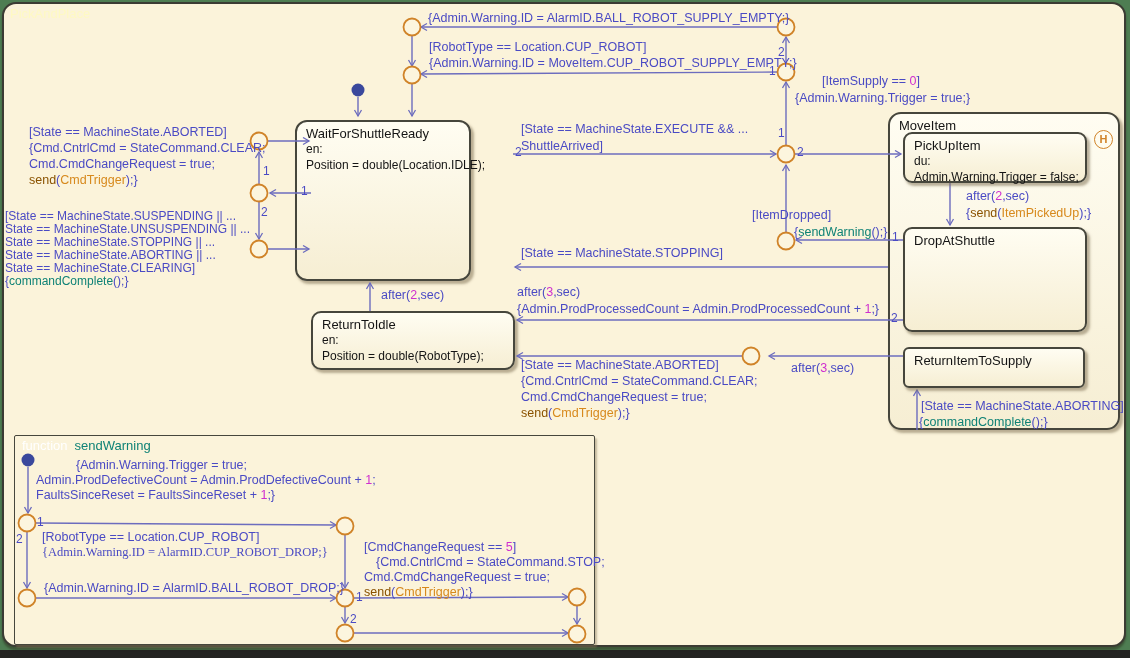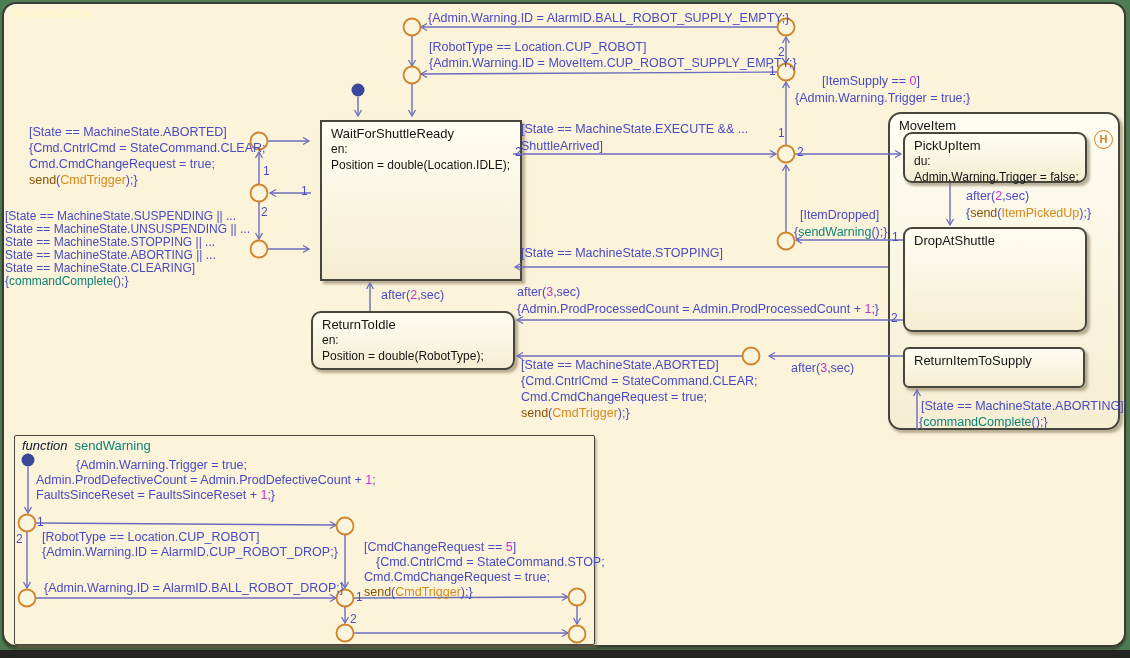--- a/index.html
+++ b/index.html
@@ -11,21 +11,21 @@
          box-shadow:0 3px 2px rgba(40,40,25,.45);}
   .chart-title{position:absolute;color:#fef9c3;font-size:13px;white-space:nowrap;}
   .state{position:absolute;box-sizing:border-box;border:2px solid #46463c;
          background:linear-gradient(#fffdf2,#f6eed3);
          box-shadow:2.5px 3px 2.5px rgba(130,115,85,.55);}
   .state .st-title{color:#141414;font-size:13px;padding:4px 0 0 9px;white-space:nowrap;}
   .state .st-line{color:#141414;font-size:12px;padding:1px 0 0 9px;white-space:nowrap;line-height:15px;}
   .fnbox{position:absolute;box-sizing:border-box;border:1.8px solid #46463c;border-radius:2px;
          background:transparent;box-shadow:2px 3px 2px rgba(130,115,85,.45);}
   .fn-title{position:absolute;font-size:13px;white-space:nowrap;}
-  .fn-kw{color:#0f172a;font-style:italic;}
+  .fn-kw{color:#ffffff;}
   .fn-name{color:#0f8276;margin-left:7px;}
   .lab{position:absolute;font-size:12.5px;white-space:nowrap;line-height:14px;}
   .lab.small{font-size:12px;}
   .tk-k{color:#4a4ac4;}
   .tk-n{color:#cf2fcf;}
   .tk-e{color:#d7891c;}
   .tk-s{color:#8a5200;}
   .tk-f{color:#0f8276;}
   .ord{position:absolute;color:#4a4ac4;font-size:12px;white-space:nowrap;}
   .hist{position:absolute;left:1094px;top:130px;width:17px;height:17px;border:1.8px solid #d08328;
@@ -35,21 +35,21 @@
 </style>
 </head>
 <body>
 
 <div class="canvas">
   <div class="bottom-bar"></div>
   <div class="chart"></div>
 
   <div class="chart-title" style="left:10px;top:6px;">PickAndPlace</div>
 
-  <div class="state" style="left:320px;top:120px;width:202px;height:161px;border-radius:0;">
+  <div class="state" style="left:295px;top:120px;width:176px;height:161px;border-radius:12px;">
     <div class="st-title">WaitForShuttleReady</div>
     <div class="st-line">en:</div>
     <div class="st-line">Position = double(Location.IDLE);</div>
   </div>
 
   <div class="state" style="left:311px;top:311px;width:204px;height:59px;border-radius:10px;">
     <div class="st-title">ReturnToIdle</div>
     <div class="st-line">en:</div>
     <div class="st-line">Position = double(RobotType);</div>
   </div>
@@ -143,21 +143,21 @@
   <div class="hist">H</div>
 
   <div class="lab" style="left:428px;top:11px;"><span class="tk-k">{Admin.Warning.ID = AlarmID.BALL_ROBOT_SUPPLY_EMPTY;}</span></div>
   <div class="lab" style="left:429px;top:40px;"><span class="tk-k">[RobotType == Location.CUP_ROBOT]</span></div>
   <div class="lab" style="left:429px;top:56px;"><span class="tk-k">{Admin.Warning.ID = MoveItem.CUP_ROBOT_SUPPLY_EMPTY;}</span></div>
   <div class="lab" style="left:795px;top:74px;margin-left:27px;"><span class="tk-k">[ItemSupply == </span><span class="tk-n">0</span><span class="tk-k">]</span></div>
   <div class="lab" style="left:795px;top:91px;"><span class="tk-k">{Admin.Warning.Trigger = true;}</span></div>
   <div class="lab" style="left:521px;top:122px;"><span class="tk-k">[State == MachineState.EXECUTE &amp;&amp; ...</span></div>
   <div class="lab" style="left:521px;top:139px;"><span class="tk-k">ShuttleArrived]</span></div>
   <div class="lab" style="left:521px;top:246px;"><span class="tk-k">[State == MachineState.STOPPING]</span></div>
-  <div class="lab" style="left:800px;top:208px;"><span class="tk-k">[ItemDropped]</span></div>
+  <div class="lab" style="left:752px;top:208px;"><span class="tk-k">[ItemDropped]</span></div>
   <div class="lab" style="left:794px;top:225px;"><span class="tk-k">{</span><span class="tk-f">sendWarning</span><span class="tk-k">();}</span></div>
   <div class="lab" style="left:966px;top:189px;"><span class="tk-k">after(</span><span class="tk-n">2</span><span class="tk-k">,sec)</span></div>
   <div class="lab" style="left:966px;top:206px;"><span class="tk-k">{</span><span class="tk-s">send</span><span class="tk-k">(</span><span class="tk-e">ItemPickedUp</span><span class="tk-k">);}</span></div>
   <div class="lab" style="left:381px;top:288px;"><span class="tk-k">after(</span><span class="tk-n">2</span><span class="tk-k">,sec)</span></div>
   <div class="lab" style="left:517px;top:285px;"><span class="tk-k">after(</span><span class="tk-n">3</span><span class="tk-k">,sec)</span></div>
   <div class="lab" style="left:517px;top:302px;"><span class="tk-k">{Admin.ProdProcessedCount = Admin.ProdProcessedCount + </span><span class="tk-n">1</span><span class="tk-k">;}</span></div>
   <div class="lab" style="left:521px;top:358px;"><span class="tk-k">[State == MachineState.ABORTED]</span></div>
   <div class="lab" style="left:521px;top:374px;"><span class="tk-k">{Cmd.CntrlCmd = StateCommand.CLEAR;</span></div>
   <div class="lab" style="left:521px;top:390px;"><span class="tk-k">Cmd.CmdChangeRequest = true;</span></div>
   <div class="lab" style="left:521px;top:406px;"><span class="tk-s">send</span><span class="tk-k">(</span><span class="tk-e">CmdTrigger</span><span class="tk-k">);}</span></div>
@@ -171,21 +171,21 @@
   <div class="lab small" style="left:5px;top:209px;"><span class="tk-k">[State == MachineState.SUSPENDING || ...</span></div>
   <div class="lab small" style="left:5px;top:222px;"><span class="tk-k">State == MachineState.UNSUSPENDING || ...</span></div>
   <div class="lab small" style="left:5px;top:235px;"><span class="tk-k">State == MachineState.STOPPING || ...</span></div>
   <div class="lab small" style="left:5px;top:248px;"><span class="tk-k">State == MachineState.ABORTING || ...</span></div>
   <div class="lab small" style="left:5px;top:261px;"><span class="tk-k">State == MachineState.CLEARING]</span></div>
   <div class="lab small" style="left:5px;top:274px;"><span class="tk-k">{</span><span class="tk-f">commandComplete</span><span class="tk-k">();}</span></div>
   <div class="lab" style="left:40px;top:458px;margin-left:36px;"><span class="tk-k">{Admin.Warning.Trigger = true;</span></div>
   <div class="lab" style="left:36px;top:473px;"><span class="tk-k">Admin.ProdDefectiveCount = Admin.ProdDefectiveCount + </span><span class="tk-n">1</span><span class="tk-k">;</span></div>
   <div class="lab" style="left:36px;top:488px;"><span class="tk-k">FaultsSinceReset = FaultsSinceReset + </span><span class="tk-n">1</span><span class="tk-k">;}</span></div>
   <div class="lab" style="left:42px;top:530px;"><span class="tk-k">[RobotType == Location.CUP_ROBOT]</span></div>
-  <div class="lab" style="left:42px;top:545px;"><span class="tk-k">{Admin.Warning.ID = AlarmID.CUP_ROBOT_DROP;}</span></div>
+  <div class="lab" style="left:42px;top:545px;font-family:Liberation Serif, serif;"><span class="tk-k">{Admin.Warning.ID = AlarmID.CUP_ROBOT_DROP;}</span></div>
   <div class="lab" style="left:44px;top:581px;"><span class="tk-k">{Admin.Warning.ID = AlarmID.BALL_ROBOT_DROP;}</span></div>
   <div class="lab" style="left:364px;top:540px;"><span class="tk-k">[CmdChangeRequest == </span><span class="tk-n">5</span><span class="tk-k">]</span></div>
   <div class="lab" style="left:376px;top:555px;"><span class="tk-k">{Cmd.CntrlCmd = StateCommand.STOP;</span></div>
   <div class="lab" style="left:364px;top:570px;"><span class="tk-k">Cmd.CmdChangeRequest = true;</span></div>
   <div class="lab" style="left:364px;top:585px;"><span class="tk-s">send</span><span class="tk-k">(</span><span class="tk-e">CmdTrigger</span><span class="tk-k">);}</span></div>
 
   <span class="ord" style="left:769px;top:64px;">1</span>
   <span class="ord" style="left:778px;top:45px;">2</span>
   <span class="ord" style="left:778px;top:126px;">1</span>
   <span class="ord" style="left:797px;top:145px;">2</span>

